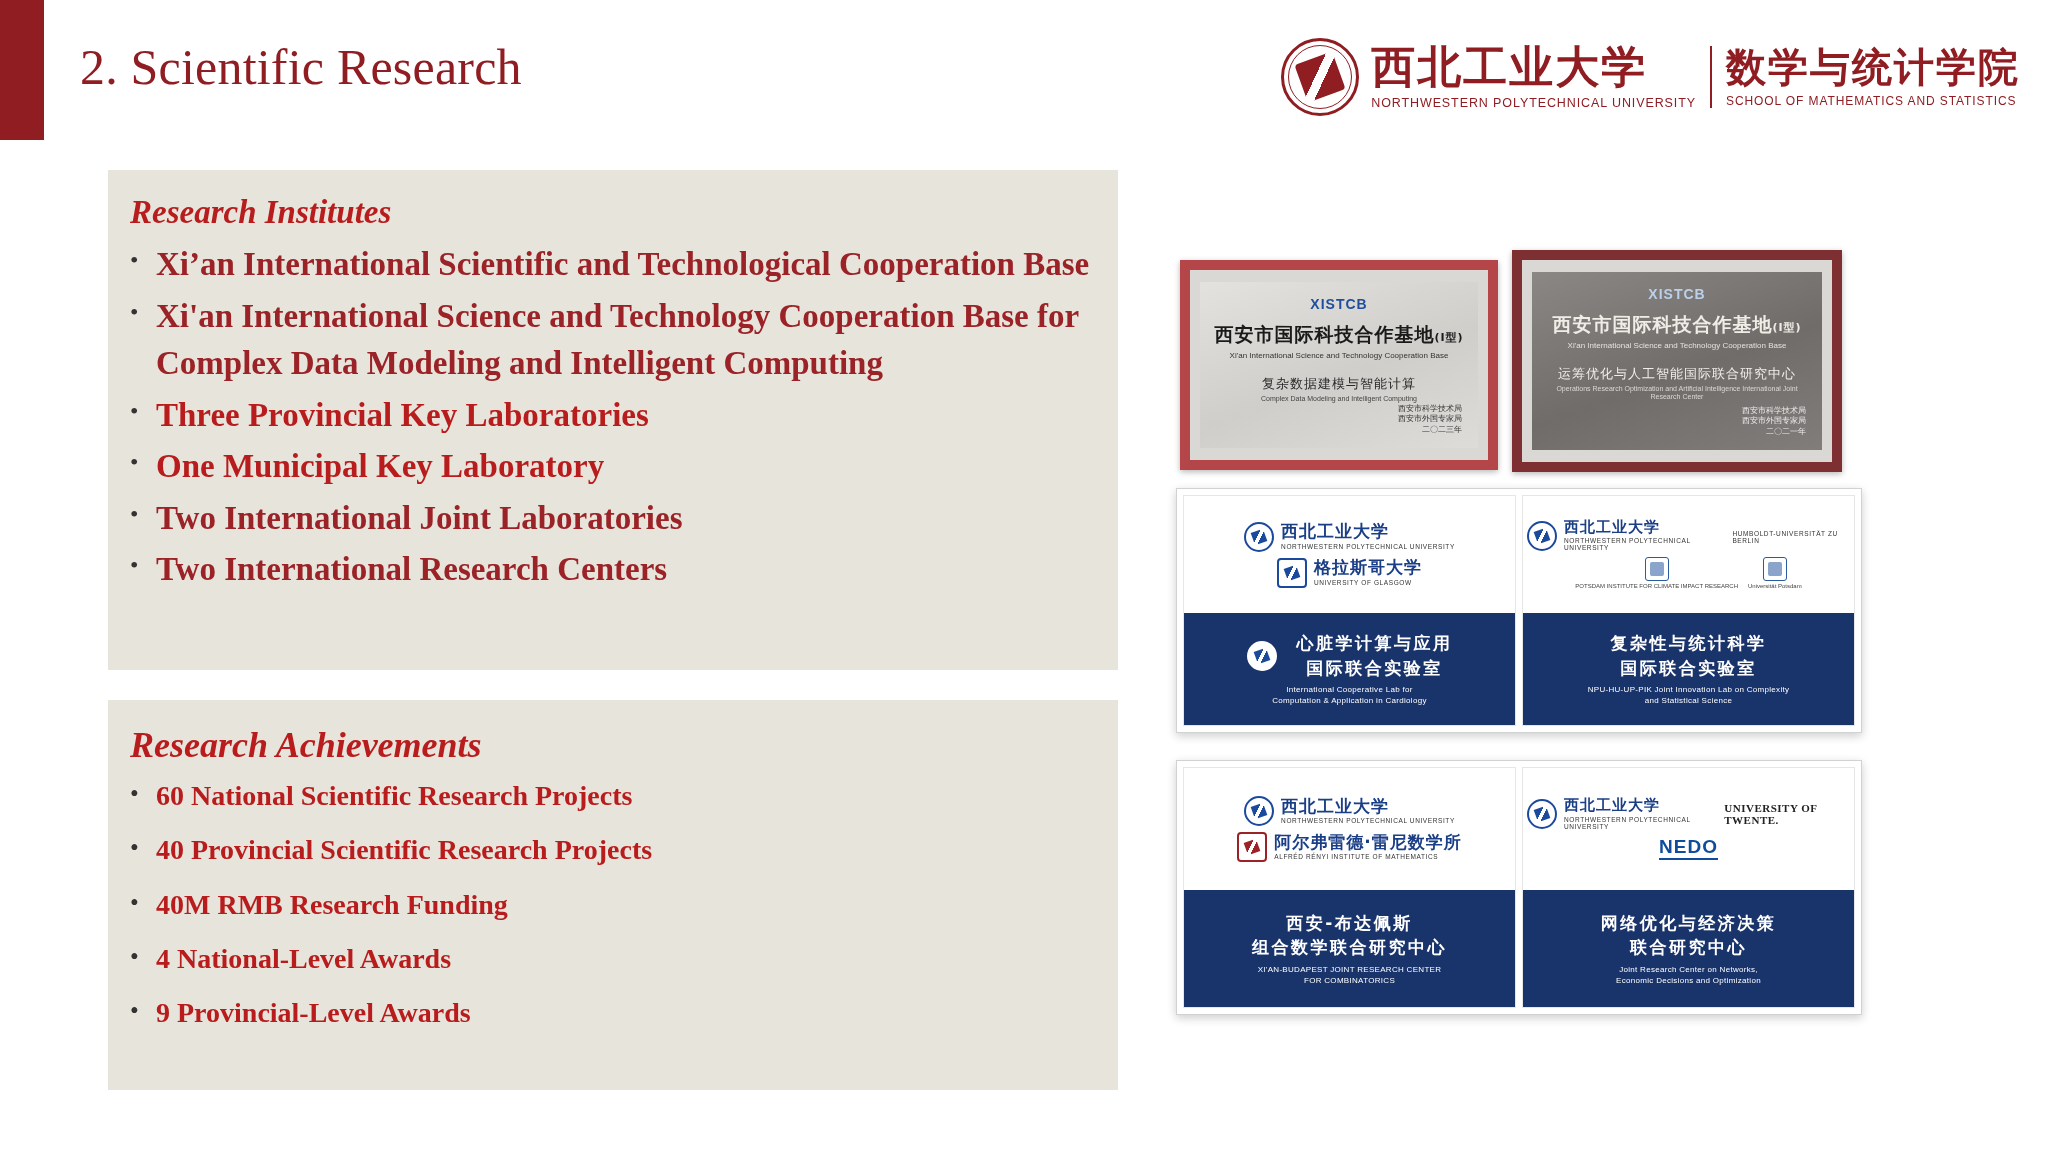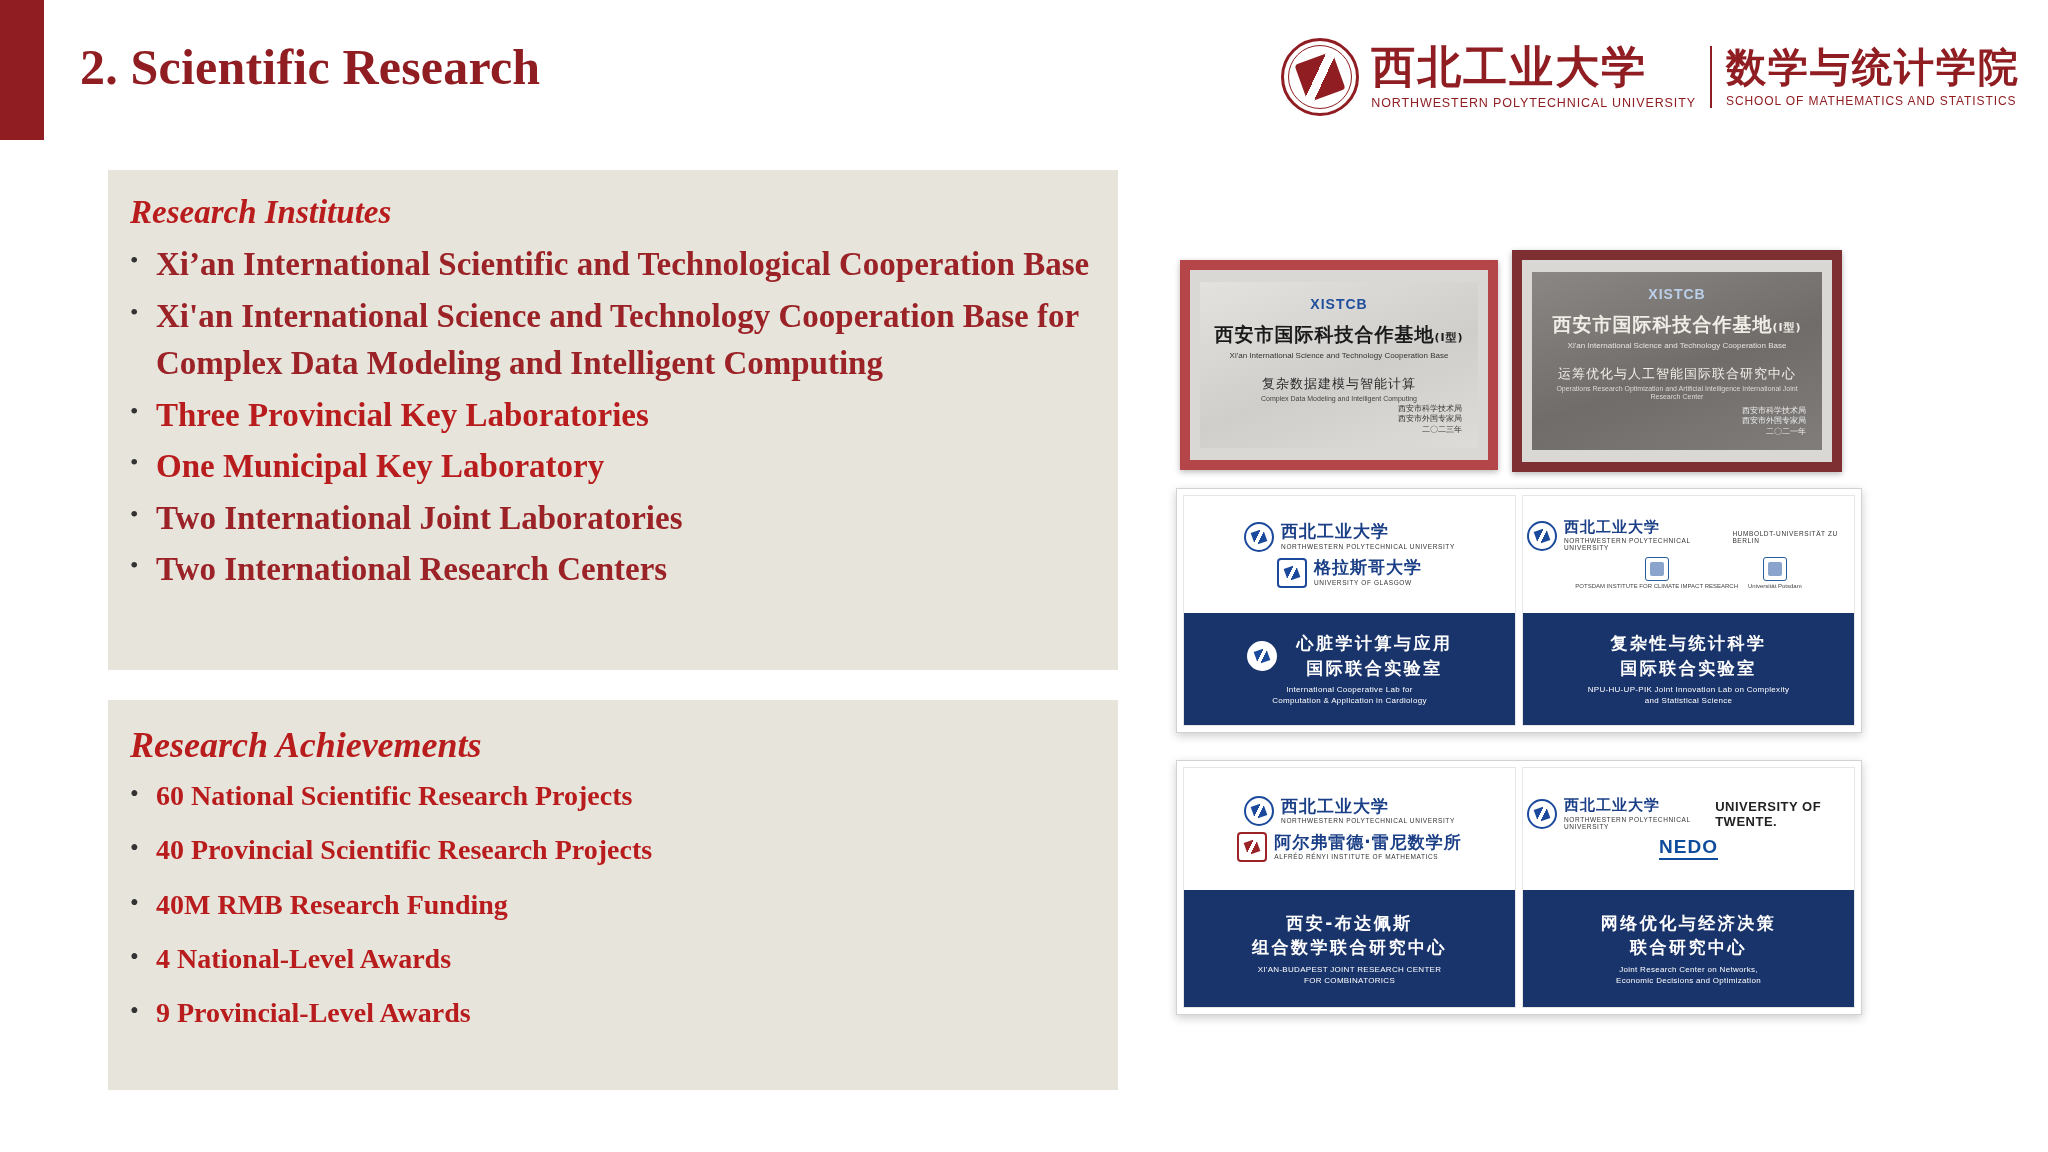--- a/index.html
+++ b/index.html
@@ -21,21 +21,21 @@
     left: 0; top: 0;
     width: 44px;
     height: 140px;
     background: #8f1d22;
   }
   .slide-title {
     position: absolute;
     left: 80px;
     top: 38px;
     font-size: 50px;
-    font-weight: bold;
+    font-weight: normal;
     color: #8f1d22;
     letter-spacing: 0.2px;
     white-space: nowrap;
   }
 
   
   .logo-wrap {
     position: absolute;
     right: 28px;
     top: 34px;
@@ -315,22 +315,22 @@
     line-height: 1.05;
   }
   .org-text-en {
     font-family: "Liberation Sans", sans-serif;
     font-size: 6.5px;
     color: #333;
     letter-spacing: 0.6px;
     margin-top: 2px;
   }
   .org-plain-en {
-    font-family: Liberation Sans, sans-serif;
-    font-size: 13px;
+    font-family: Liberation Serif, serif;
+    font-size: 11px;
     font-weight: bold;
     color: #222;
     letter-spacing: 0.5px;
   }
   .org-nedo {
     font-family: "Liberation Sans", sans-serif;
     font-size: 19px;
     font-weight: bold;
     color: #0f4c9c;
     letter-spacing: 1px;

